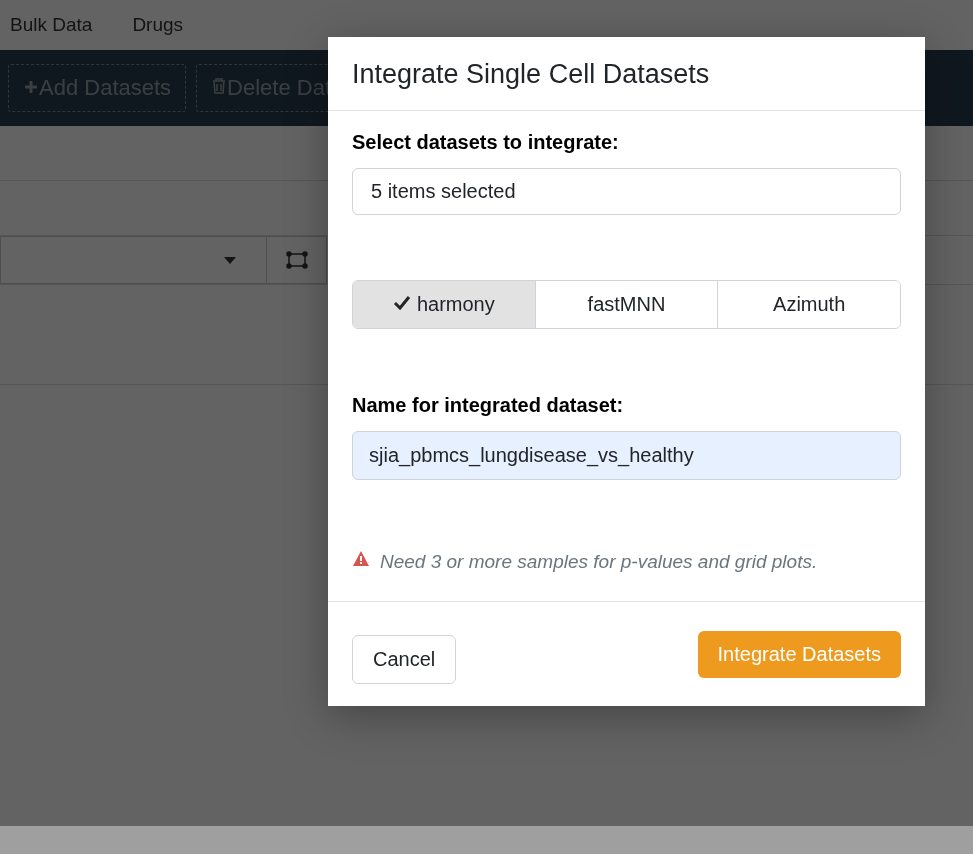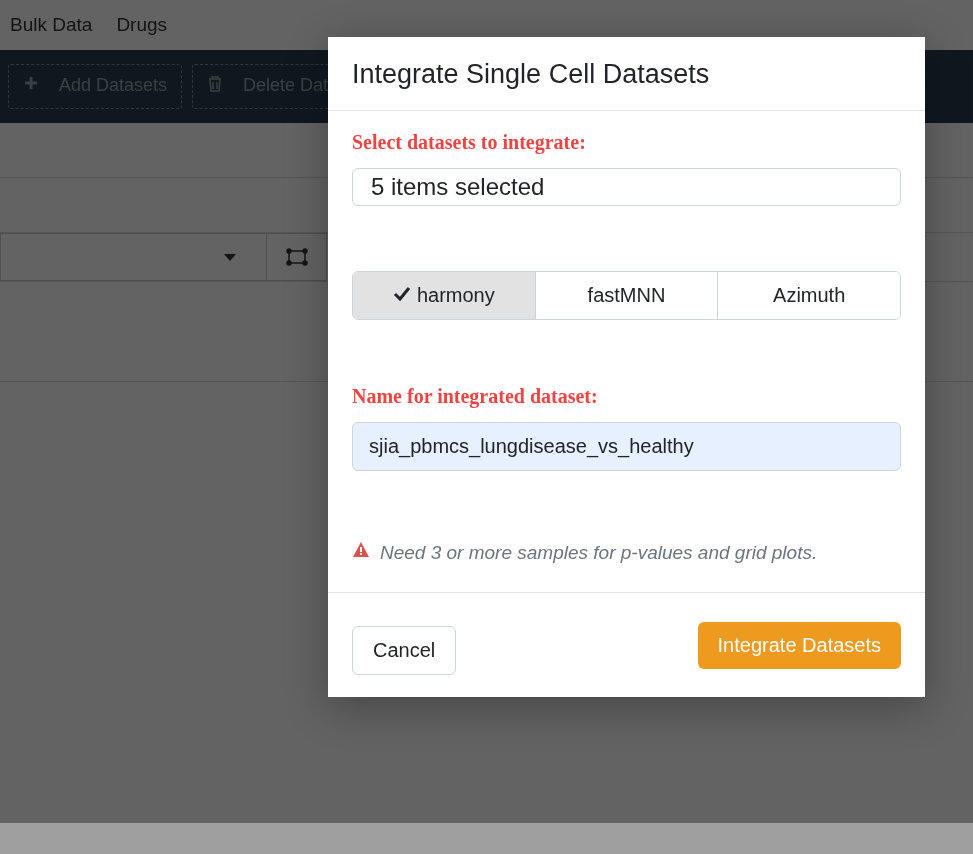--- a/index.html
+++ b/index.html
@@ -20,39 +20,39 @@
       top: 0;
       left: 0;
       width: 100%;
       height: 100%;
       filter: brightness(0.6);
     }
     .top-nav {
       background: #fff;
       padding: 14px 10px;
       display: flex;
-      gap: 24px;
+      gap: 40px;
       font-size: 19px;
       color: #333;
     }
     .toolbar {
       background: #2c3e50;
       padding: 14px 8px;
       display: flex;
       gap: 10px;
     }
     .toolbar-btn {
       border: 1px dashed #7a8a99;
       background: transparent;
       color: #95a5a6;
       padding: 10px 14px;
-      font-size: 18px;
-      display: flex;
-      align-items: flex-start;
-      gap: 20px;
+      font-size: 22px;
+      display: flex;
+      align-items: flex-end;
+      gap: 0;
       border-radius: 3px;
     }
     .content-area {
       background: #fff;
       height: 700px;
     }
     .content-strip {
       height: 55px;
       border-bottom: 1px solid #ddd;
     }
@@ -103,31 +103,30 @@
       font-size: 27px;
       font-weight: 400;
       color: #212529;
     }
     .modal-body {
       padding: 20px 24px 10px 24px;
     }
     .form-label {
       font-size: 20px;
       font-weight: 600;
-      color: #ef4444;
+      color: #000000;
       margin-bottom: 14px;
       display: block;
-      font-family: Liberation Serif, serif;
     }
     .select-box {
       width: 100%;
       border: 1px solid #ced4da;
       border-radius: 6px;
-      padding: 4px 18px;
-      font-size: 24px;
+      padding: 11px 18px;
+      font-size: 20px;
       color: #212529;
       background: #fff;
       cursor: pointer;
     }
     .section-gap {
       height: 65px;
     }
     .btn-group {
       display: flex;
       width: 100%;

